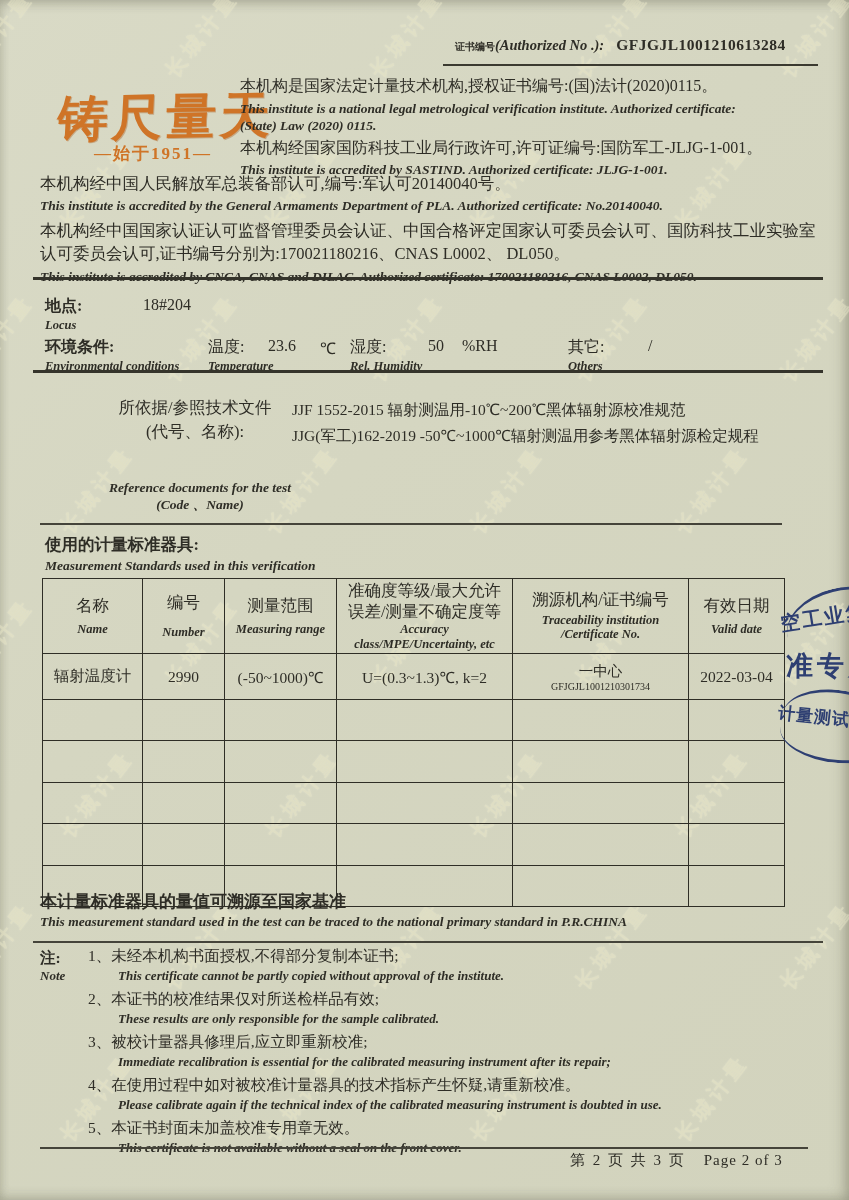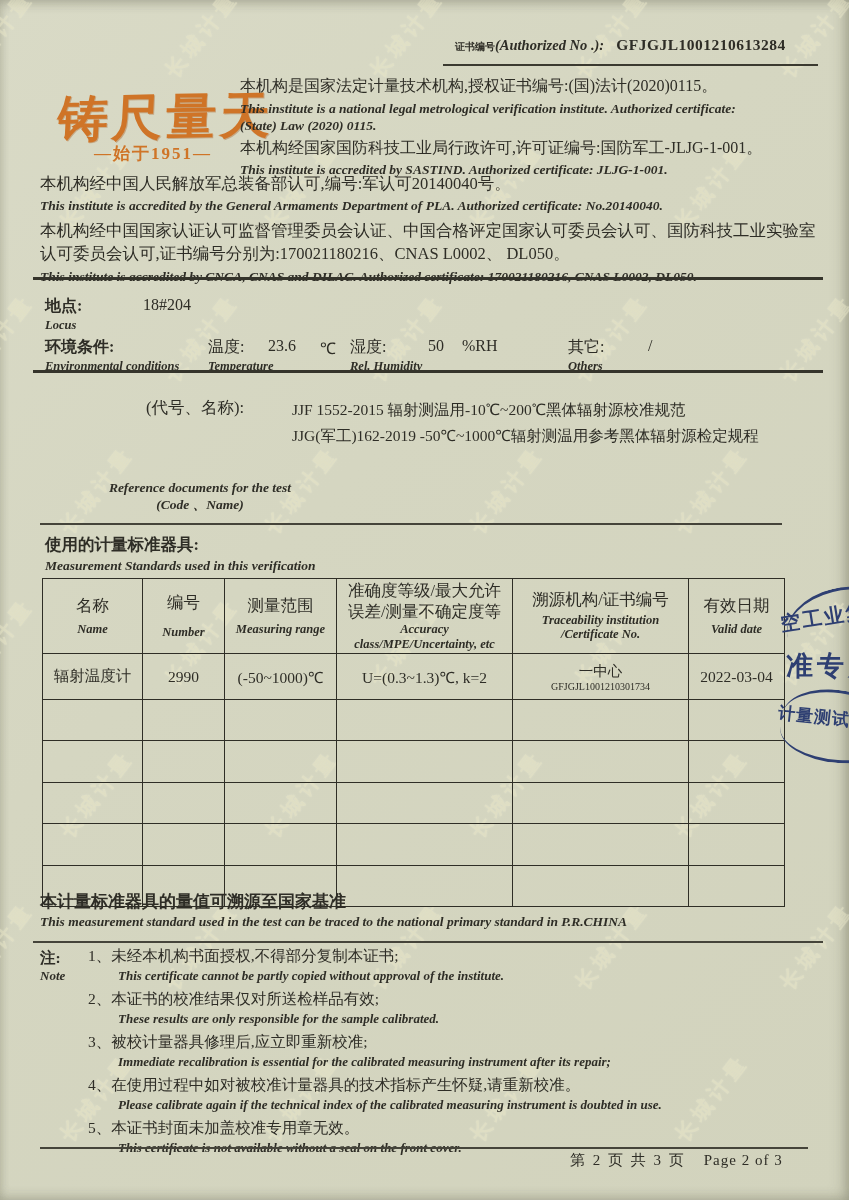--- a/index.html
+++ b/index.html
@@ -136,20 +136,21 @@
 
     <span class="abs cn" style="left:568px;top:337px;">其它:</span>
     <span class="abs cn" style="left:648px;top:337px;">/</span>
     <span class="abs enit-sm" style="left:568px;top:359px;">Others</span>
   </div>
 
   <div class="hr-thick" style="left:33px;top:370px;width:790px;"></div>
 
   <div>
     <div class="abs" style="left:100px;top:396px;width:190px;text-align:center;font-size:16.5px;line-height:1.45;">
+      <div>所依据/参照技术文件</div>
       <div>(代号、名称):</div>
     </div>
     <div class="abs" style="left:292px;top:397px;width:530px;font-size:15.5px;line-height:1.65;">
       <div>JJF 1552-2015  辐射测温用-10℃~200℃黑体辐射源校准规范</div>
       <div>JJG(军工)162-2019  -50℃~1000℃辐射测温用参考黑体辐射源检定规程</div>
     </div>
     <div class="abs" style="left:90px;top:480px;width:220px;text-align:center;">
       <div class="enit">Reference documents for the test</div>
       <div class="enit">(Code 、Name)</div>
     </div>

